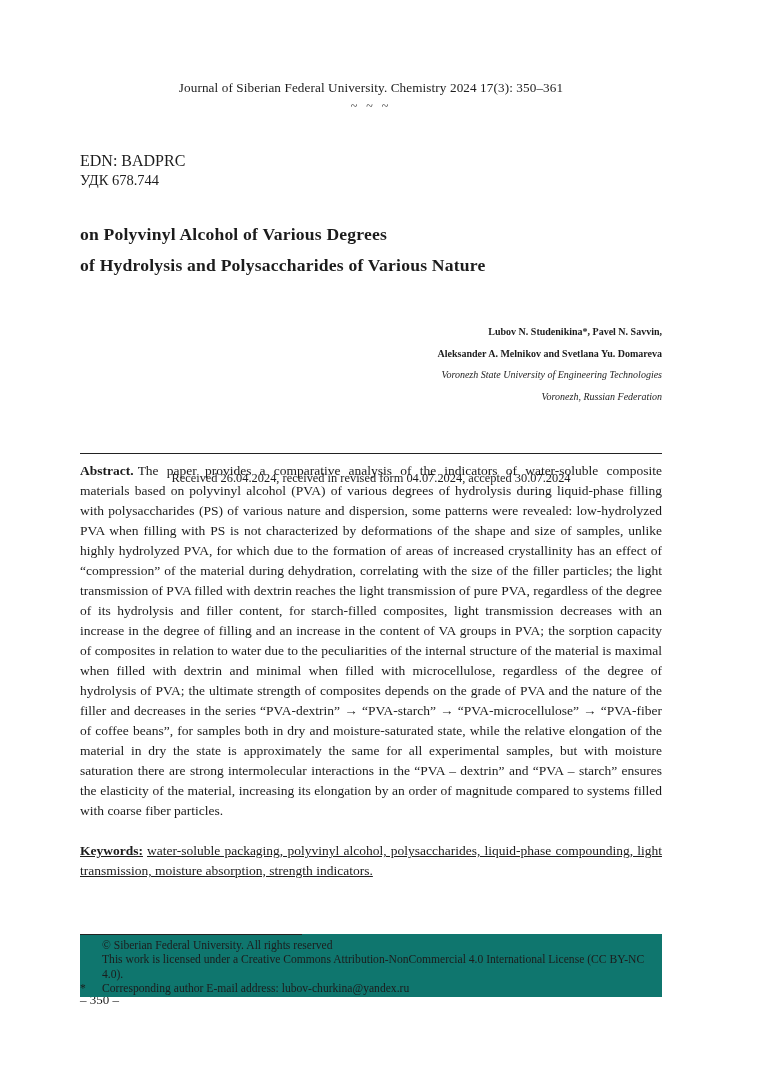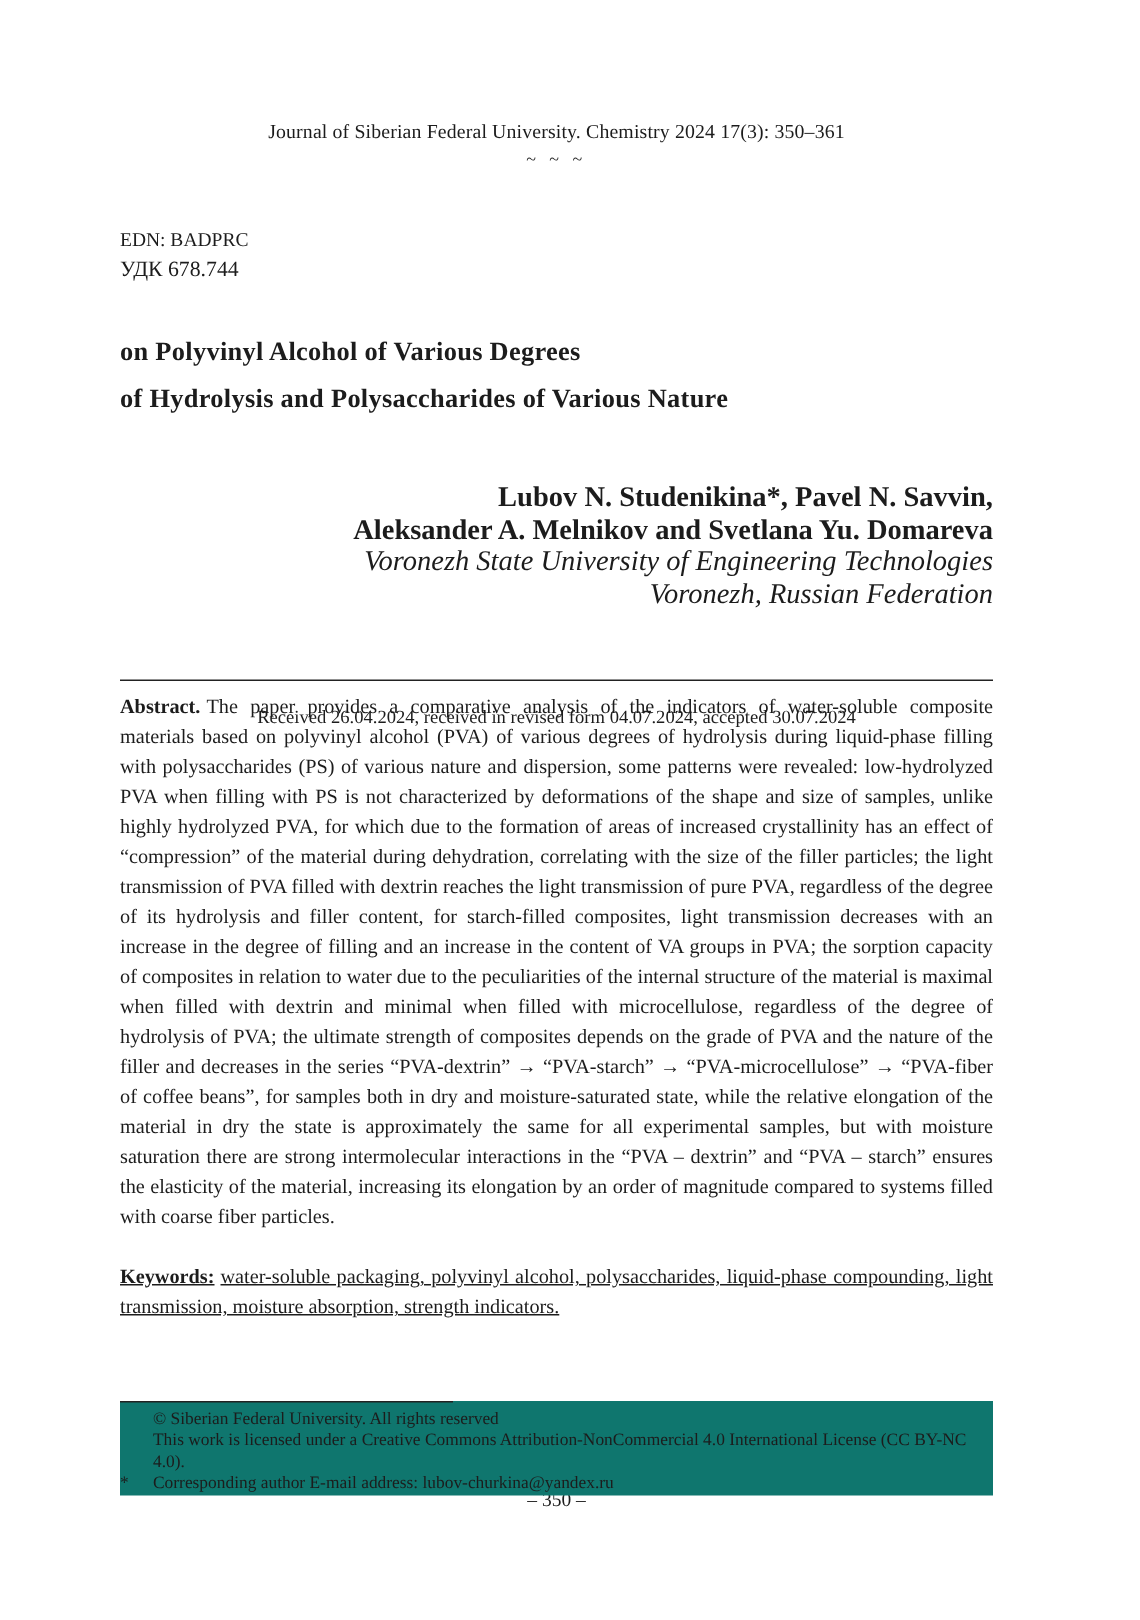--- a/index.html
+++ b/index.html
@@ -27,33 +27,33 @@
     font-size: 13.2px;
     letter-spacing: 0.1px;
   }
   .ornament {
     top: 99px;
     text-align: center;
     font-size: 12px;
     letter-spacing: 3px;
     color: #2a2a2a;
   }
-  .edn { top: 152px; font-size: 13px; }
+  .edn { top: 152px; font-size: 16px; }
   .udk { top: 172px; font-size: 14.5px; }
   .title {
     top: 219px;
     font-size: 17.6px;
     font-weight: bold;
     line-height: 30.5px;
     letter-spacing: 0.2px;
   }
   .authors-block {
     top: 321px;
     text-align: right;
-    font-size: 19px;
+    font-size: 10px;
     line-height: 21.6px;
   }
   .authors-block .author-line { font-weight: bold; }
   .authors-block .affil-line { font-style: italic; }
   .received-line {
     top: 429px;
     text-align: center;
     font-size: 12.4px;
     margin-top: 42px;
   }
@@ -85,21 +85,21 @@
     width: 222px;
     border-top: 1.4px solid #222222;
     height: 0;
     margin-bottom: 4px;
   }
   .fn-line { padding-left: 22px; }
   .fn-star-line { position: relative; }
   .fn-star { position: absolute; left: 0; top: 0; }
   .page-number {
     top: 992px;
-    text-align: center;
+    text-align: left;
     font-size: 13px;
   }
 </style>
 </head>
 <body>
 
 <div class="page">
 
   <div class="col journal-line">Journal of Siberian Federal University. Chemistry 2024 17(3): 350–361</div>
 

